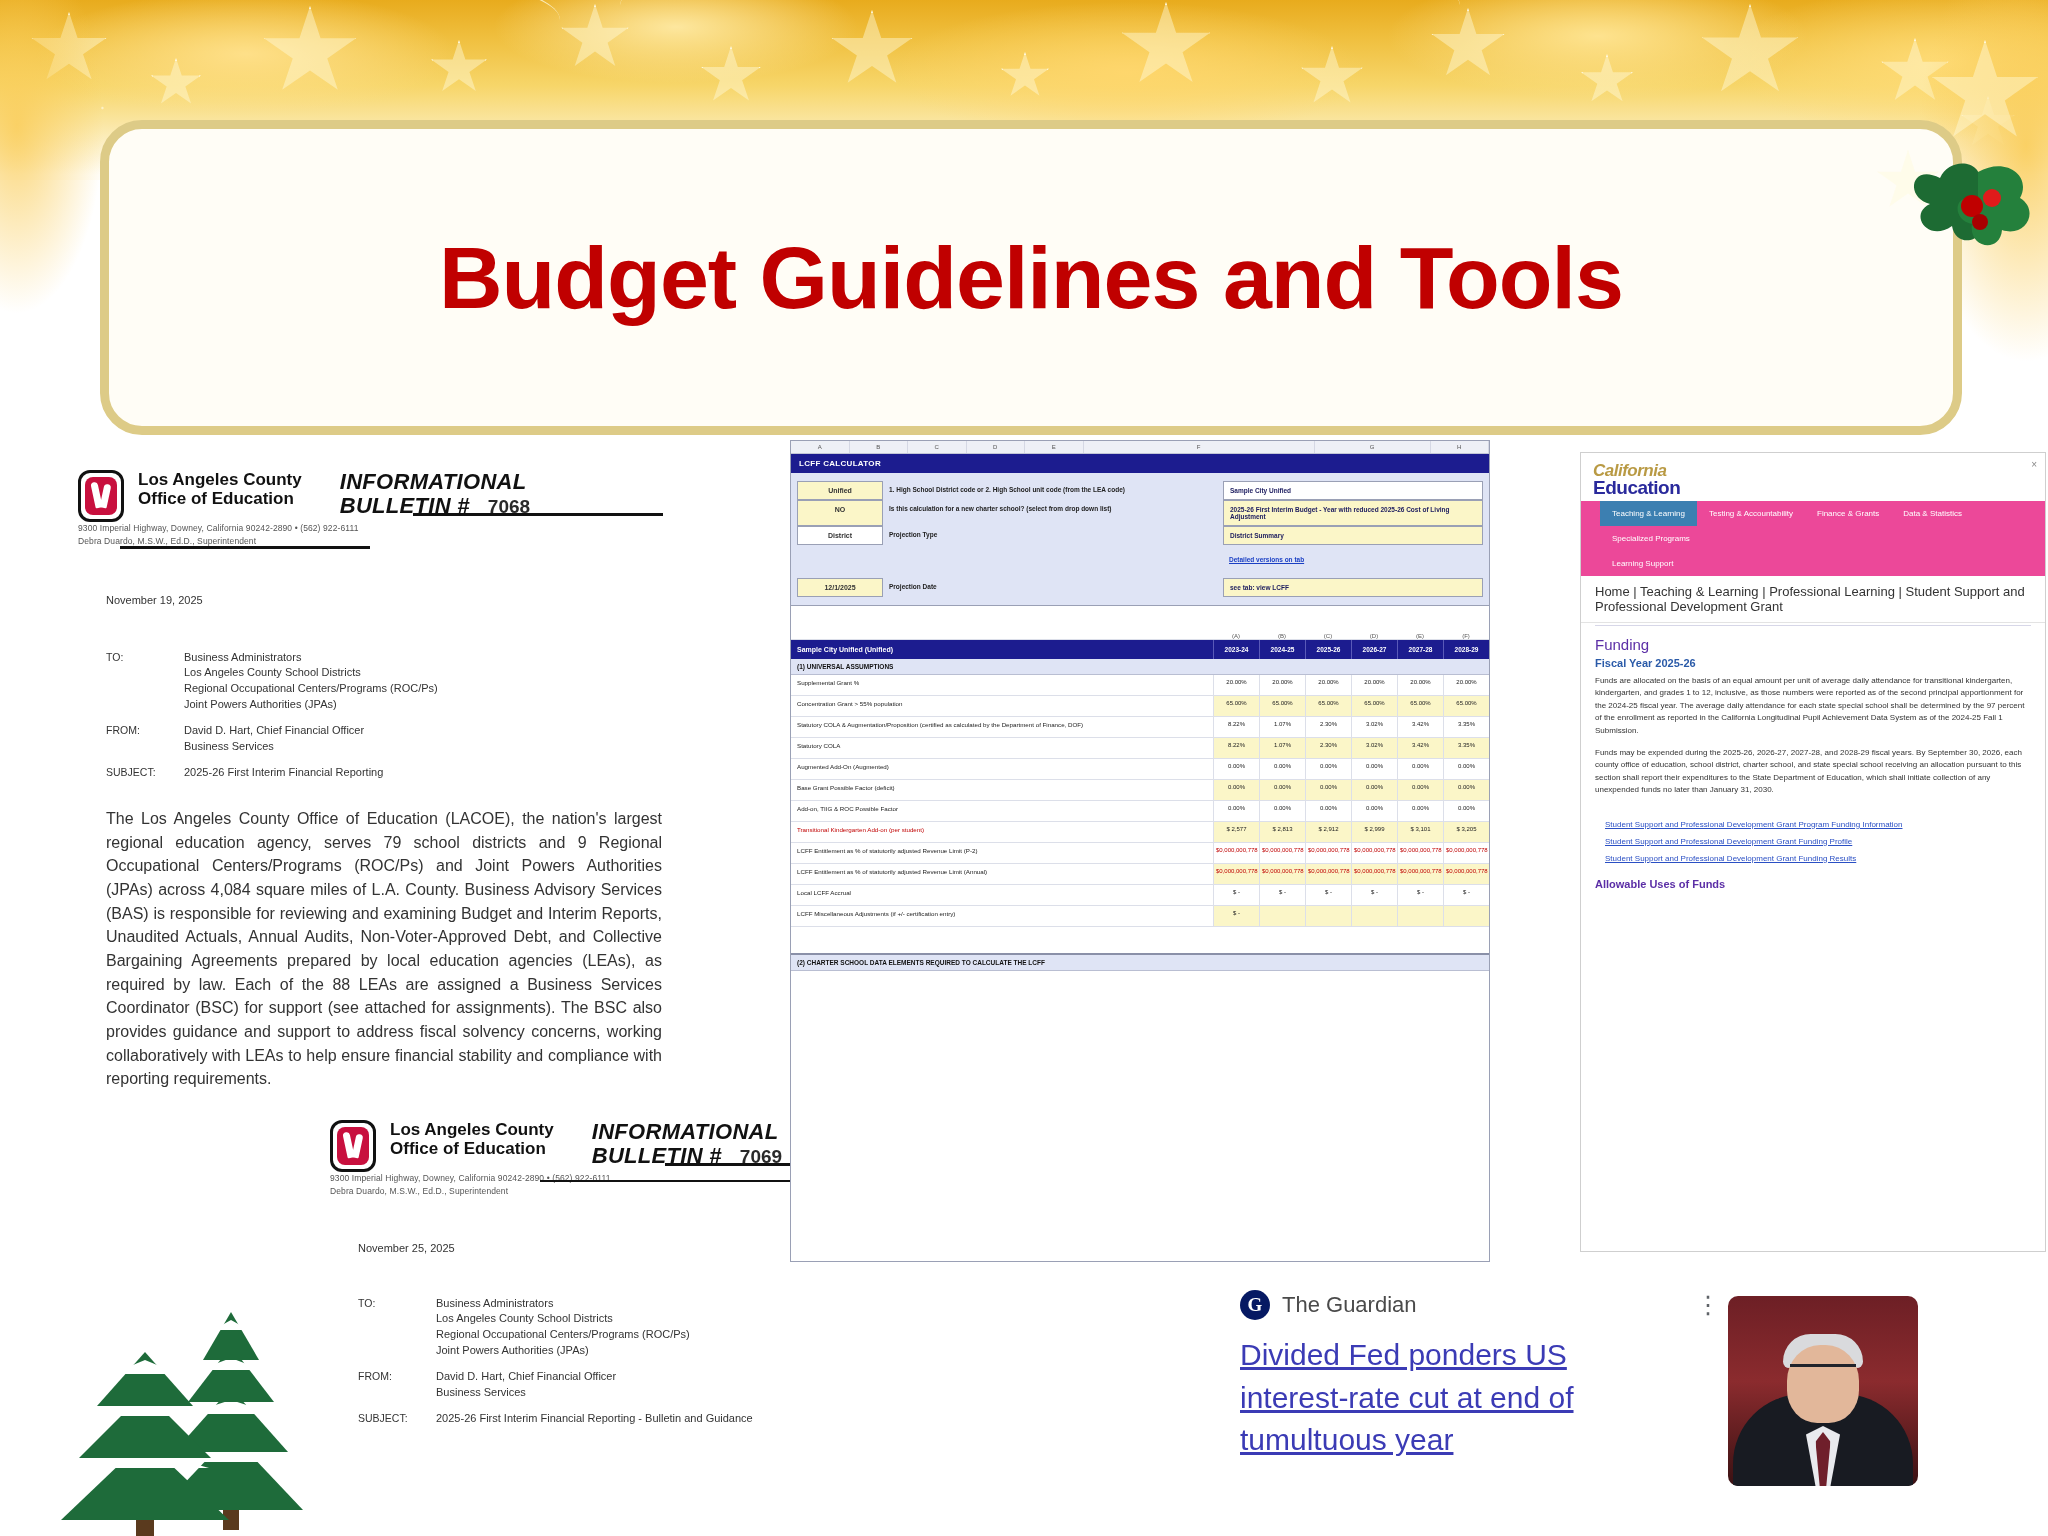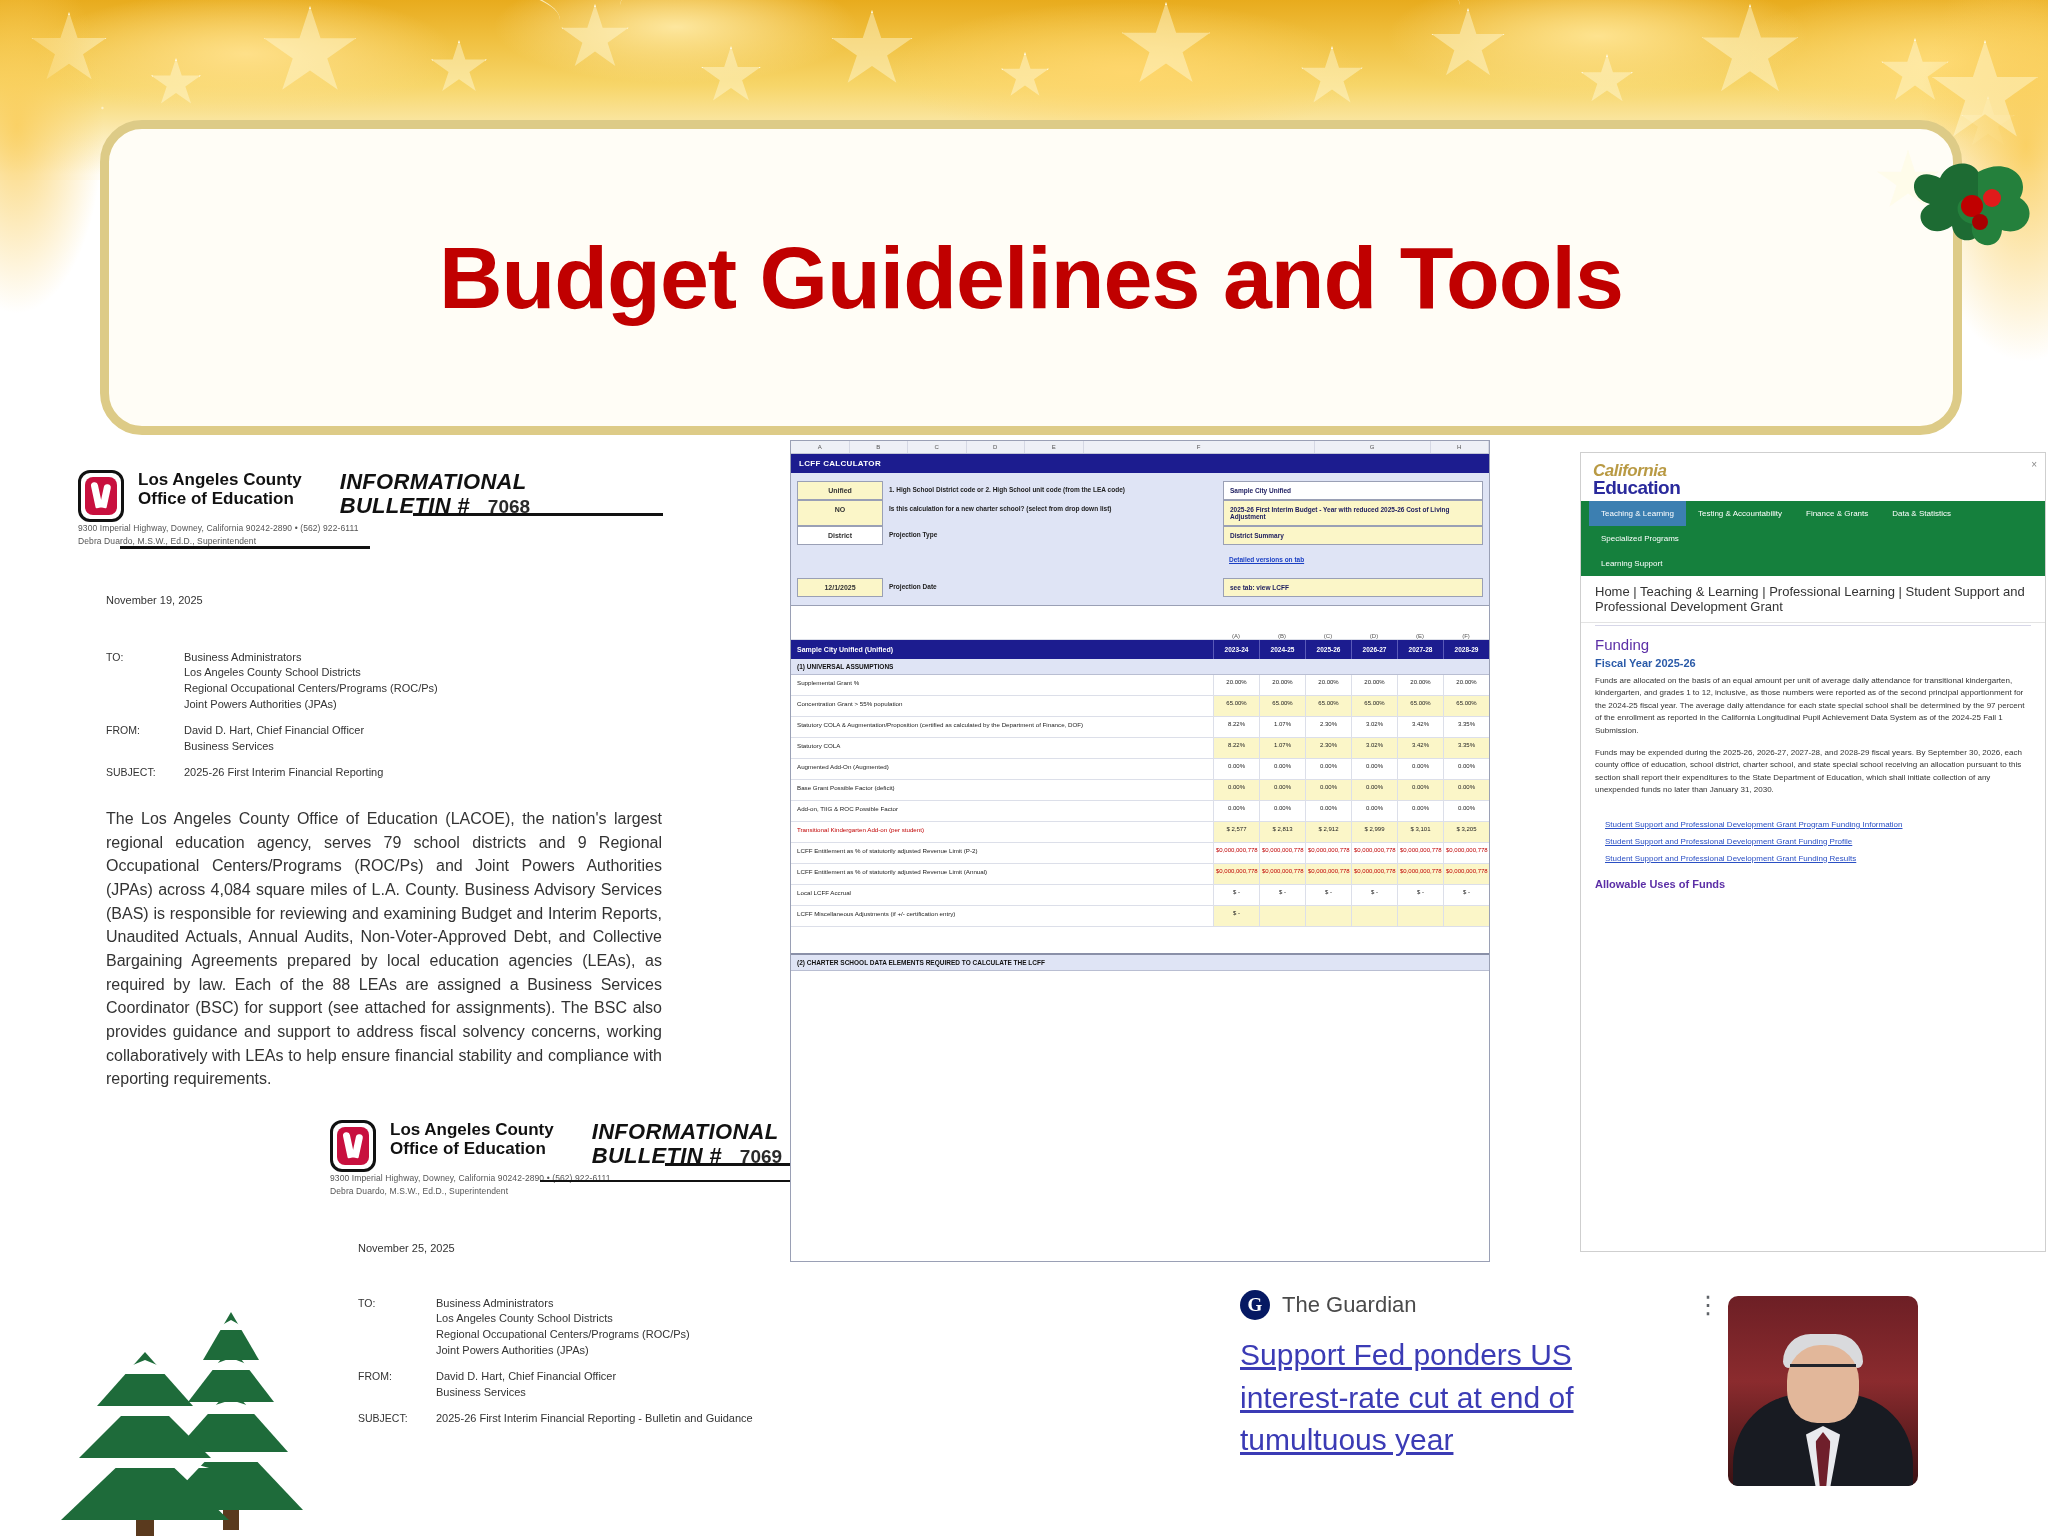--- a/index.html
+++ b/index.html
@@ -165,21 +165,21 @@
     padding: 4px 2px; border-left: 1px solid #dcdfe9; color: #222;
   }
   .d-row.alt .c { background: #fbf6c8; }
   .d-row.red .c { color: #c00000; }
 
   
   .cde { position: absolute; background: #fff; border: 1px solid #cfcfcf; }
   .cde-logo { padding: 8px 12px 2px 12px; }
   .cde-logo .l1 { font-size: 17px; color: #b99a44; font-weight: bold; font-style: italic; letter-spacing: -.5px;}
   .cde-logo .l2 { font-size: 19px; color: #2a2a9c; font-weight: bold; margin-top: -4px; letter-spacing: -.5px;}
-  .cde-nav { background: #15803d; display: flex; flex-wrap: wrap; padding: 0 8px; }
+  .cde-nav { background: #ec4899; display: flex; flex-wrap: wrap; padding: 0 19px; }
   .cde-nav span {
     color: #fff; font-size: 8px; padding: 8px 12px; white-space: nowrap;
   }
   .cde-nav span.active { background: #3c7fb1; }
   .cde-crumb { font-size: 13px; color: #333; padding: 8px 14px; border-bottom: 1px solid #e3e3e3;}
   .cde-h1 { font-size: 17px; color: #5b2ea6; padding: 12px 14px 5px; font-weight: bold; }
   .cde-p { font-size: 8px; color: #333; padding: 0 14px 10px; line-height: 1.55; }
   .cde-hr { border-top: 1px solid #d7d7e8; margin: 2px 14px 10px; }
   .cde-h2 { font-size: 15px; color: #5b2ea6; padding: 0 14px 4px; font-weight: normal; }
   .cde-h3 { font-size: 11px; color: #2a5aa8; padding: 0 14px 6px; font-weight: bold; }
@@ -606,21 +606,21 @@
   <div class="cde-li">Student Support and Professional Development Grant Funding Results</div>
   <div class="cde-h4">Allowable Uses of Funds</div>
 </div>
 
 <div class="news" style="left:1240px; top:1290px; width:480px; height:200px;">
   <div class="news-top">
     <div class="g-logo">G</div>
     <div class="g-name">The Guardian</div>
     <div class="kebab">⋮</div>
   </div>
-  <div class="news-headline">Support Fed ponders US interest-rate cut at end of tumultuous year</div>
+  <div class="news-headline">Divided Fed ponders US interest-rate cut at end of tumultuous year</div>
 </div>
 <div class="news-thumb" style="left:1728px; top:1296px; width:190px; height:190px;">
   <div class="suit"></div>
   <div class="hair"></div>
   <div class="face"></div>
   <div class="glasses"></div>
   <div class="shirt"></div>
   <div class="tie"></div>
 </div>
 

